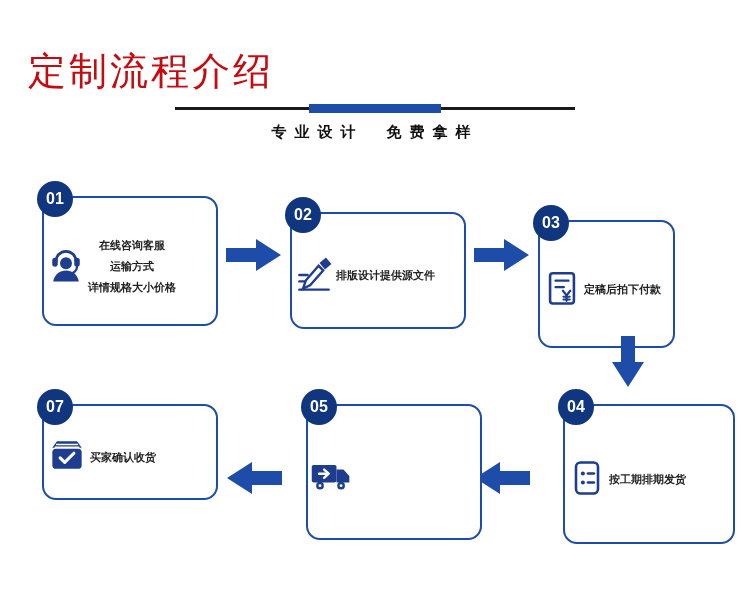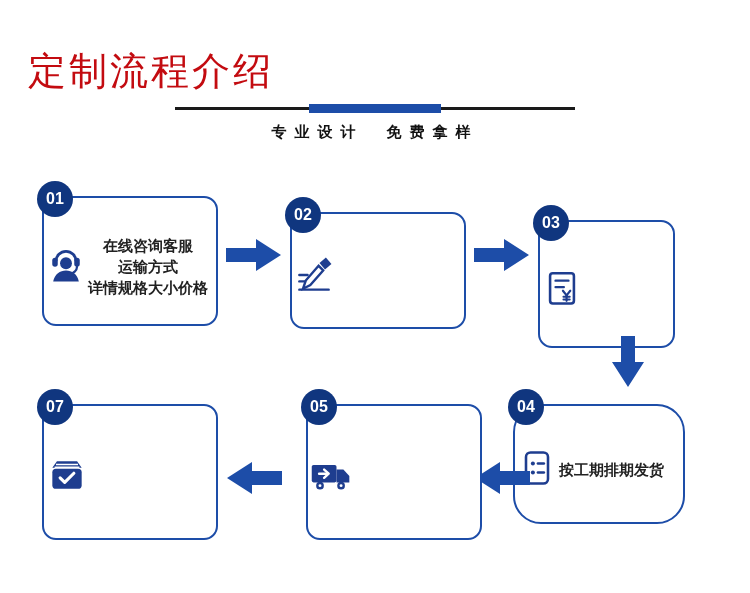--- a/index.html
+++ b/index.html
@@ -53,21 +53,21 @@
     color:#ffffff;font-size:16px;font-weight:700;
     display:flex;align-items:center;justify-content:center;
   }
   .icon{
     color:var(--navy,#1e3d8f);
     height:46px;display:flex;align-items:center;justify-content:center;
     margin-top:4px;margin-bottom:6px;
   }
   .card-lines{
     text-align:center;
-    font-size:15px;font-weight:600;line-height:21px;
+    font-size:11px;font-weight:600;line-height:21px;
     color:var(--text,#222222);
   }
   
   .arrow{position:absolute;color:var(--blue,#1d4da8);line-height:0;}
 </style>
 </head>
 <body>
 
 <div class="canvas">
 
@@ -109,20 +109,21 @@
     <div class="icon">
       <svg width="44" height="44" viewBox="0 0 48 48">
         <path d="M30 11l7-6 6 7-7 6z" fill="currentColor"></path>
         <path d="M34 19l-14 16-8 4 3-9 14-16z" fill="none" stroke="currentColor" stroke-width="2.6"></path>
         <path d="M8 24h9" stroke="currentColor" stroke-width="2.6" stroke-linecap="round"></path>
         <path d="M8 31h6" stroke="currentColor" stroke-width="2.6" stroke-linecap="round"></path>
         <path d="M8 40h32" stroke="currentColor" stroke-width="2.6" stroke-linecap="round"></path>
       </svg>
     </div>
     <div class="card-lines">
+      <div>排版设计提供源文件</div>
     </div>
   </div>
 
   <div class="arrow" style="left:474px;top:238px;">
     <svg width="56" height="34" viewBox="0 0 56 34">
         <polygon points="0,10 30,10 30,1 55,17 30,33 30,24 0,24" fill="currentColor"></polygon>
       </svg>
   </div>
 
   <div class="card" style="left:538px;top:196px;width:137px;height:128px;margin-top:24px;">
@@ -130,29 +131,32 @@
     <div class="icon">
       <svg width="44" height="44" viewBox="0 0 48 48">
         <rect x="11" y="8" width="26" height="33" rx="3" fill="none" stroke="currentColor" stroke-width="2.8"></rect>
         <path d="M17 16h14" stroke="currentColor" stroke-width="2.6" stroke-linecap="round"></path>
         <path d="M17 23h9" stroke="currentColor" stroke-width="2.6" stroke-linecap="round"></path>
         <path d="M25 27l4 5 4-5" fill="none" stroke="currentColor" stroke-width="2.4" stroke-linecap="round"></path>
         <path d="M29 32v6" stroke="currentColor" stroke-width="2.4" stroke-linecap="round"></path>
         <path d="M25.5 33.5h7M25.5 36.5h7" stroke="currentColor" stroke-width="2" stroke-linecap="round"></path>
       </svg>
     </div>
+    <div class="card-lines">
+      <div>定稿后拍下付款</div>
+    </div>
   </div>
 
   <div class="arrow" style="left:611px;top:336px;">
     <svg width="34" height="52" viewBox="0 0 34 52">
         <polygon points="10,0 24,0 24,26 33,26 17,51 1,26 10,26" fill="currentColor"></polygon>
       </svg>
   </div>
 
-  <div class="card" style="left:513px;top:404px;width:172px;height:120px;border-radius:28px;">
+  <div class="card" style="left:563px;top:404px;width:172px;height:140px;">
     <div class="badge">04</div>
     <div class="icon">
       <svg width="44" height="44" viewBox="0 0 48 48">
         <rect x="12" y="7" width="24" height="34" rx="5" fill="none" stroke="currentColor" stroke-width="2.8"></rect>
         <circle cx="19.5" cy="19" r="2.2" fill="currentColor"></circle>
         <path d="M25 19h6.5" stroke="currentColor" stroke-width="2.8" stroke-linecap="round"></path>
         <circle cx="19.5" cy="29" r="2.2" fill="currentColor"></circle>
         <path d="M25 29h6.5" stroke="currentColor" stroke-width="2.8" stroke-linecap="round"></path>
       </svg>
     </div>
@@ -182,25 +186,28 @@
       </svg>
     </div>
   </div>
 
   <div class="arrow" style="left:226px;top:461px;">
     <svg width="56" height="34" viewBox="0 0 56 34">
         <polygon points="56,10 26,10 26,1 1,17 26,33 26,24 56,24" fill="currentColor"></polygon>
       </svg>
   </div>
 
-  <div class="card" style="left:42px;top:404px;width:176px;height:136px;">
+  <div class="card" style="left:42px;top:404px;width:176px;height:96px;">
     <div class="badge">07</div>
     <div class="icon">
       <svg width="46" height="44" viewBox="0 0 48 48">
         <path d="M13 8h22l5 7H8z" fill="currentColor"></path>
         <path d="M12 11.5h24M10.5 14.5h27" stroke="#ffffff" stroke-width="1.6"></path>
         <rect x="8" y="16" width="32" height="22" rx="4" fill="currentColor"></rect>
         <path d="M16.5 26l5 5 10-10" fill="none" stroke="#ffffff" stroke-width="3.4" stroke-linecap="round" stroke-linejoin="round"></path>
       </svg>
     </div>
+    <div class="card-lines">
+      <div>买家确认收货</div>
+    </div>
   </div>
 
 </div>
 
 </body></html>

